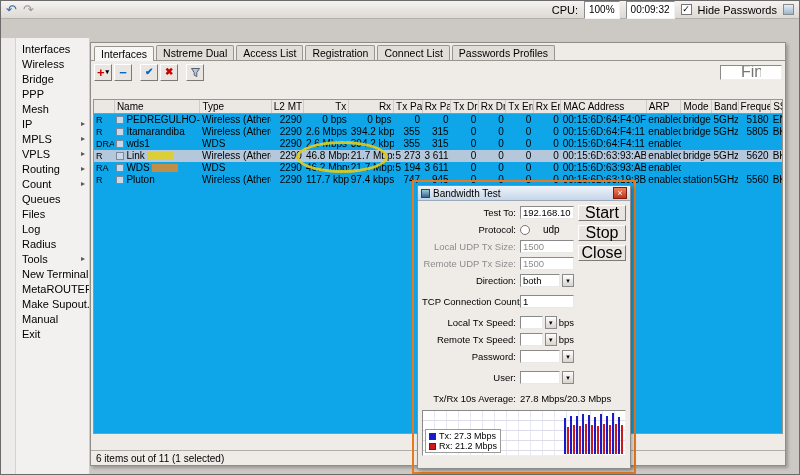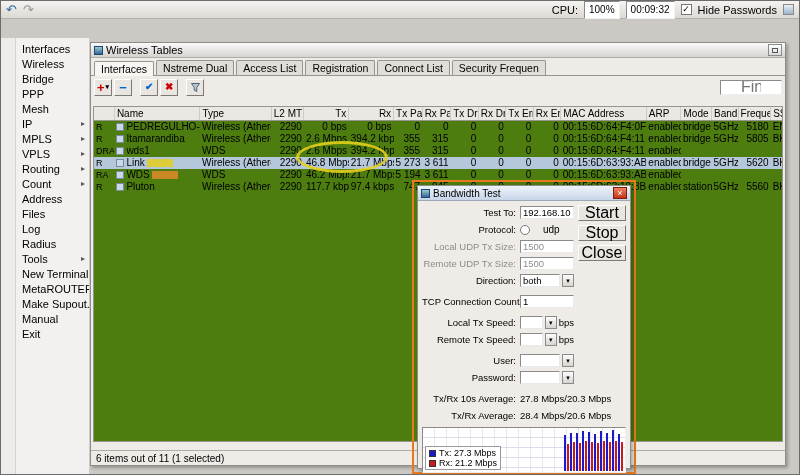--- a/index.html
+++ b/index.html
@@ -36,21 +36,21 @@
 .tab.active{background:#f8f6f3;position:relative;top:1px;padding-bottom:1px}
 .wtoolbar{display:flex;align-items:center;gap:2px;padding:2px 3px;height:22px;flex:0 0 auto}
 .tbtn{height:17px;min-width:18px;border:1px solid;border-color:#fff #7d7a75 #7d7a75 #fff;background:#e9e6e1;display:inline-flex;align-items:center;justify-content:center;font-weight:bold;padding:0 2px}
 .plus{color:#c00;font-size:13px;line-height:1}
 .dd{font-size:7px;margin-left:1px}
 .minus{color:#06c;font-size:13px;line-height:1}
 .chk{color:#06c;font-size:10px;line-height:1}
 .crs{color:#c00;font-size:10px;line-height:1}
 .sep{width:4px}
 .find{margin-left:auto;width:62px;height:15px;border:1px solid;border-color:#8a8a8a #eee #eee #8a8a8a;background:#fff;font-family:inherit;font-size:16px;padding:0 20px}
-.tablewrap{flex:1;background:#4d7c0f;border:1px solid #98958e;margin:8px 2px;overflow:hidden}
+.tablewrap{flex:1;background:#0ea5e9;border:1px solid #98958e;margin:16px 2px;overflow:hidden}
 table{border-collapse:collapse;table-layout:fixed;width:718px;font-size:10px}
 th{background:#ebe8e4;border-right:1px solid #cfccc7;border-bottom:1px solid #98958e;font-weight:normal;text-align:left;padding:0 2px;height:13px;white-space:nowrap;overflow:hidden}
 td{padding:0 2px;height:12px;line-height:12px;white-space:nowrap;overflow:hidden}
 td.ra,th.ra{text-align:right}
 td.flags{font-size:9px}
 .namecell{display:flex;align-items:center;gap:2px}
 .ifico{width:8px;height:8px;background:#c9d9ea;border:1px solid #7a8a9a;flex:0 0 auto}
 .marker{display:inline-block;width:26px;height:8px;opacity:.85;flex:0 0 auto}
 .wstatus{height:15px;border-top:1px solid #b0ada8;display:flex;align-items:center;padding:0 5px;font-size:10px;flex:0 0 auto}
 
@@ -135,21 +135,21 @@
         </div>
         <div class="side-item">
           <span>Routing</span>
           <span class="arrow">▸</span>
         </div>
         <div class="side-item">
           <span>Count</span>
           <span class="arrow">▸</span>
         </div>
         <div class="side-item">
-          <span>Address</span>
+          <span>Queues</span>
         </div>
         <div class="side-item">
           <span>Files</span>
         </div>
         <div class="side-item">
           <span>Log</span>
         </div>
         <div class="side-item">
           <span>Radius</span>
         </div>
@@ -169,34 +169,27 @@
         <div class="side-item">
           <span>Manual</span>
         </div>
         <div class="side-item">
           <span>Exit</span>
         </div>
       </div>
     <div class="workspace">
 
       <div class="wtwin">
-        <div class="wtitle">
-          <span class="wicon"></span>
-          <span>Wireless Tables</span>
-          <span class="wctrl">
-              <span class="sq"></span>
-            </span>
-        </div>
         <div class="tabs">
             <div class="tab active">Interfaces</div>
             <div class="tab">Nstreme Dual</div>
             <div class="tab">Access List</div>
             <div class="tab">Registration</div>
             <div class="tab">Connect List</div>
-            <div class="tab">Security Frequen</div>
+            <div class="tab">Passwords Profiles</div>
           </div>
         <div class="wtoolbar">
           <div class="tbtn">
               <span class="plus">+</span>
               <span class="dd">▾</span>
             </div>
           <div class="tbtn">
               <span class="minus">−</span>
             </div>
           <div class="sep"></div>
@@ -485,41 +478,37 @@
                   </span>
               </div>
               <div class="frow">
                 <span class="flabel">Remote Tx Speed:</span>
                 <span class="fctl">
                     <input class="txt" style="">
                     <span class="ddbtn">▾</span>
                     <span class="unit">bps</span>
                   </span>
               </div>
+              <div class="frow">
+                <span class="flabel">Password:</span>
+                <span class="fctl">
+                    <input class="txt" style="">
+                    <span class="ddbtn">▾</span>
+                  </span>
+              </div>
               <div class="frow mt">
                 <span class="flabel">User:</span>
-                <span class="fctl">
-                    <input class="txt" style="">
-                    <span class="ddbtn">▾</span>
-                  </span>
-              </div>
-              <div class="frow">
-                <span class="flabel">Password:</span>
                 <span class="fctl">
                     <input class="txt" style="">
                     <span class="ddbtn">▾</span>
                   </span>
               </div>
               <div class="frow mt">
                 <span class="flabel">Tx/Rx 10s Average:</span>
                 <span class="fval">27.8 Mbps/20.3 Mbps</span>
-              </div>
-              <div class="frow">
-                <span class="flabel">Tx/Rx Average:</span>
-                <span class="fval">28.4 Mbps/20.6 Mbps</span>
               </div>
             </div>
             <div class="btns">
               <div class="dbtn">Start</div>
               <div class="dbtn">Stop</div>
               <div class="dbtn">Close</div>
             </div>
           </div>
           <div class="btgraph">
             <div class="bars">

